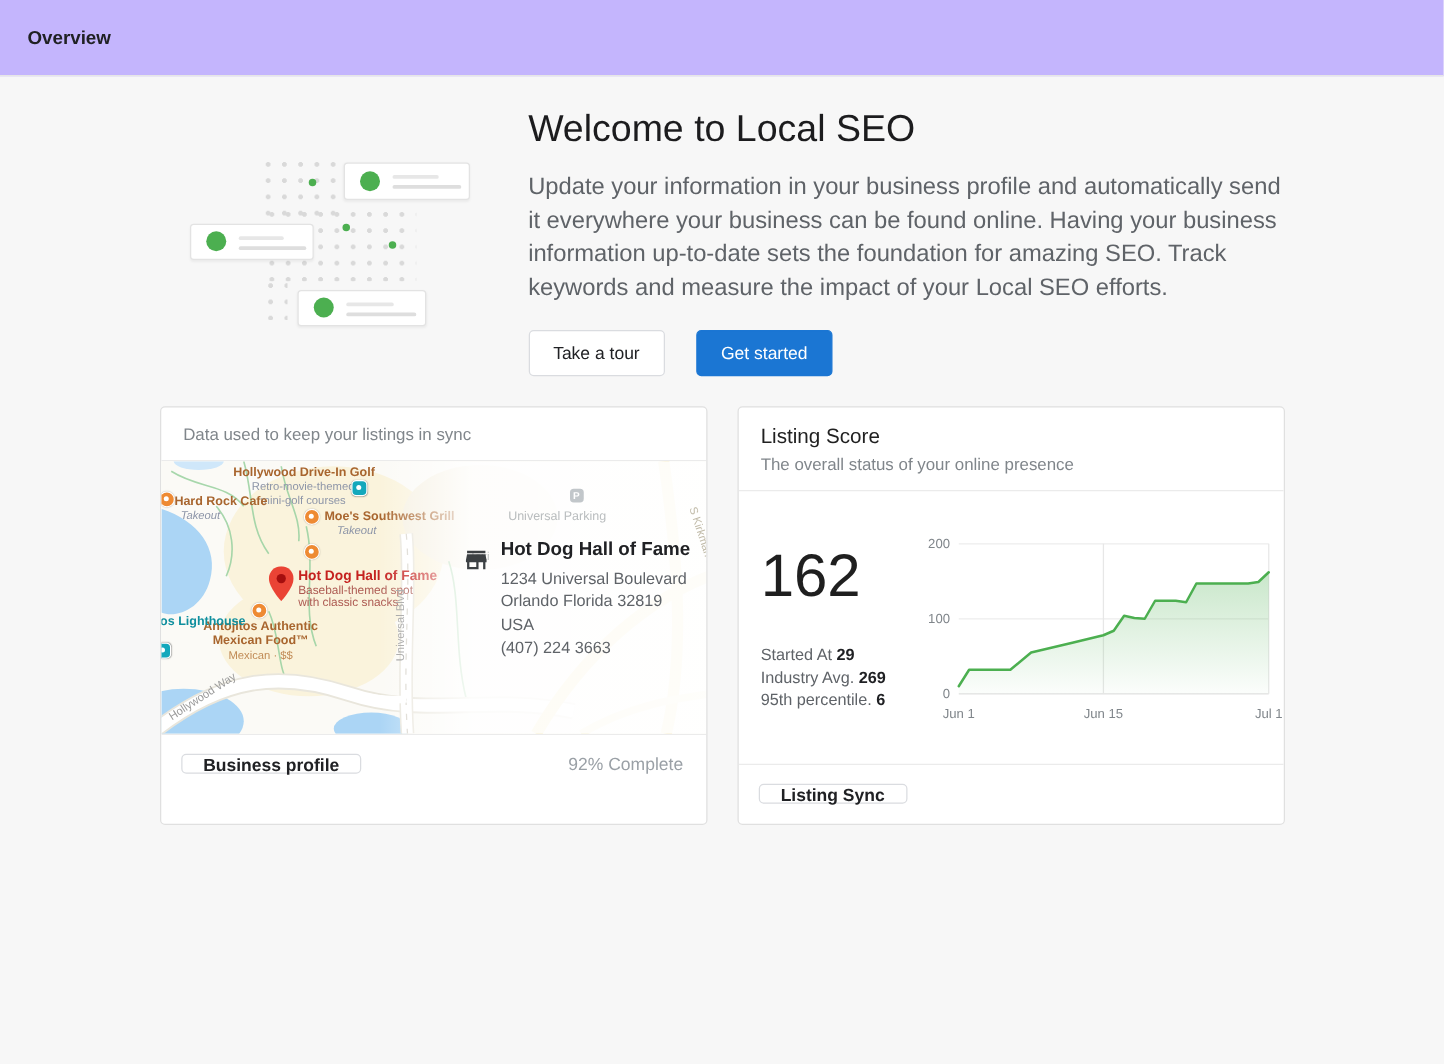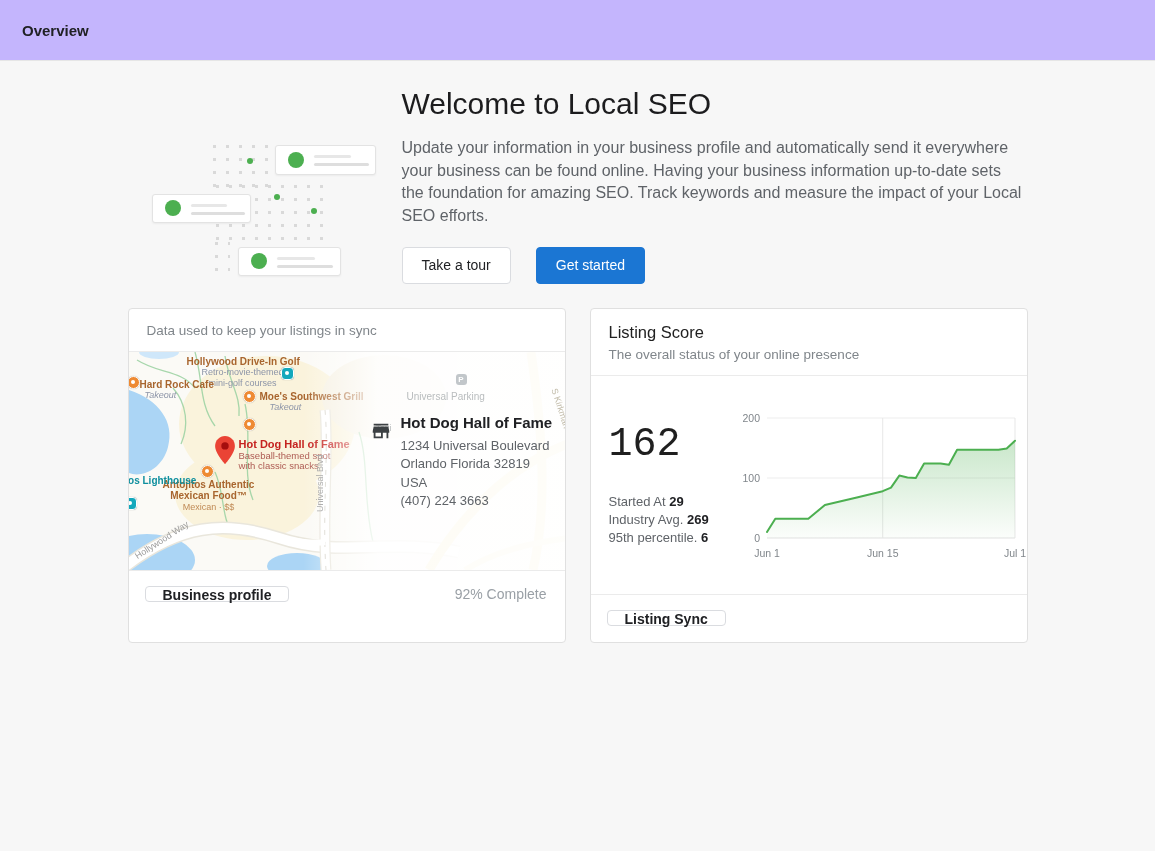--- a/index.html
+++ b/index.html
@@ -13,21 +13,21 @@
   .topbar {
     height:61px; background:#c4b5fd; border-bottom:1px solid #e6e6e6;
     display:flex; align-items:center; padding:0 22px;
   }
   .topbar .title { font-size:15px; font-weight:700; color:#202124; }
 
   
   .container { width:900px; margin:0 auto; padding-top:24px; }
 
   
-  .hero { display:flex; align-items:flex-end; }
+  .hero { display:flex; align-items:center;gap:21px; }
   .illus { position:relative; width:240px; height:152px; margin-left:20px; flex:none; }
   .dots { position:absolute;
     background-image:radial-gradient(circle,#d9d9d9 1.7px, rgba(0,0,0,0) 1.9px);
     background-size:13px 13px; }
   .dots.a { left:60px; top:8px;  width:62px;  height:48px; }
   .dots.b { left:63px; top:48px; width:122px; height:60px; }
   .dots.c { left:62px; top:105px; width:20px; height:34px; }
   .gdot { position:absolute; width:6px; height:6px; border-radius:50%; background:#4caf50; }
   .gdot.g1 { left:99px;  top:26px; }
   .gdot.g2 { left:126px; top:62px; }
@@ -37,21 +37,21 @@
   .mini-card .mc-dot { position:absolute; left:12px; top:50%; transform:translateY(-50%);
     width:16px; height:16px; border-radius:50%; background:#4caf50; }
   .mini-card .mc-line1 { position:absolute; left:38px; top:9px;  height:3px; width:38%; background:#e7e7e7; border-radius:2px; }
   .mini-card .mc-line2 { position:absolute; left:38px; top:17px; height:3px; width:56%; background:#dedede; border-radius:2px; }
   .mini-card.p1 { left:127px; top:13px;  width:101px; height:30px; }
   .mini-card.p2 { left:4px;   top:62px;  width:99px;  height:29px; }
   .mini-card.p3 { left:90px;  top:115px; width:103px; height:29px; }
 
   .hero-text { flex:1; margin-left:14px; }
   .hero-text h1 { font-size:30px; font-weight:400; color:#1c1c1e; margin:2px 0 16px; }
-  .hero-text p { font-size:16px; line-height:1.42; color:#5f6368; max-width:622px; margin-bottom:19px; }
+  .hero-text p { font-size:19px; line-height:1.42; color:#5f6368; max-width:622px; margin-bottom:19px; }
   .btn-row { display:flex; gap:13px; }
   .btn { height:37px; padding:12px 19px; border-radius:4px; font-size:14px; font-weight:400;
     display:inline-flex; align-items:center; cursor:pointer;
     font-family:"Liberation Sans","DejaVu Sans",sans-serif; }
   .btn.ghost { background:#fff; border:1px solid #dadce0; color:#202124; }
   .btn.primary { background:#1b76d3; border:1px solid #1b76d3; color:#fff;margin-left:12px; }
 
   
   .cards { display:flex; gap:24px; margin-top:24px; }
   .card { width:438px; background:#fff; border:1px solid #e0e0e0; border-radius:4px; overflow:hidden; }
@@ -96,21 +96,21 @@
 
   .biz-info { position:absolute; z-index:5; left:240px; top:62px; display:flex; }
   .biz-icon { width:24px; margin-top:6px; flex:none; }
   .biz-text { margin-left:8px; }
   .biz-name { font-size:15px; font-weight:700; color:#202124; margin-bottom:6px; }
   .biz-line { font-size:13px; color:#5f6368; line-height:1.42; }
 
   
   .score-body { display:flex; align-items:center; padding-left:18px; }
   .score-block { width:122px; flex:none; }
-  .score-num { font-size:40px; color:#1f1f1f; margin-bottom:26px;font-family:Liberation Mono, monospace; }
+  .score-num { font-size:48px; color:#1f1f1f; margin-bottom:26px; }
   .stat { font-size:13px; color:#5f6368; line-height:1.38; }
   .stat b { color:#202124; }
   svg text { font-family:"Liberation Sans","DejaVu Sans",sans-serif; }
 </style>
 </head>
 <body>
 
 <div class="topbar">
   <div class="title">Overview</div>
 </div>

